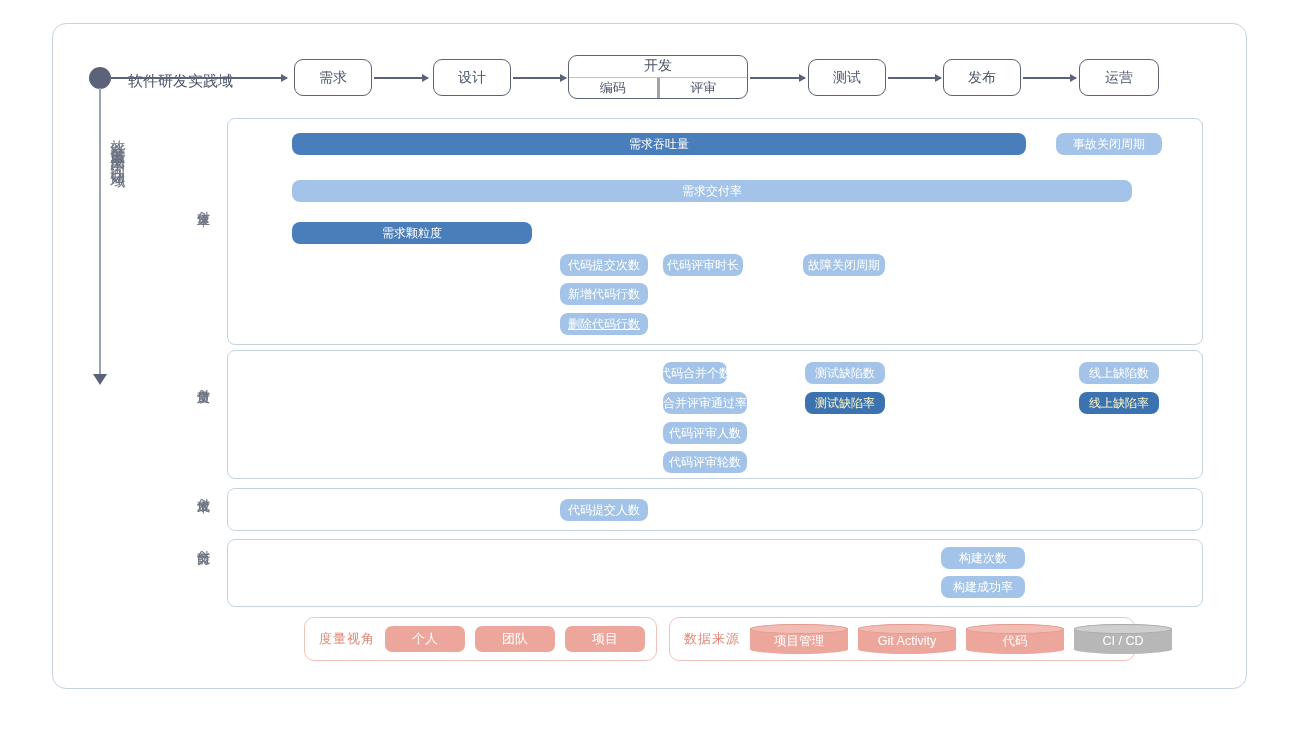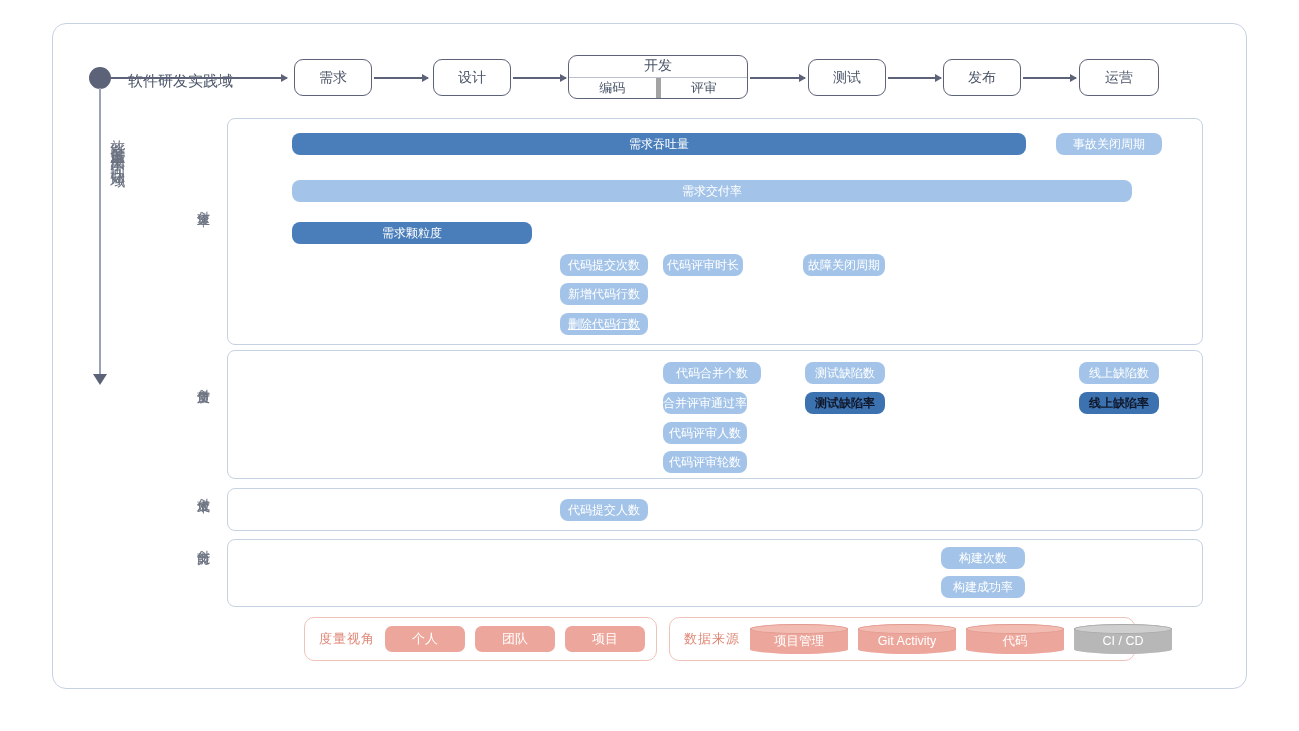--- a/index.html
+++ b/index.html
@@ -55,21 +55,21 @@
   .flowbox .top-part{
     height:26px;width:100%;display:flex;align-items:center;justify-content:center;
     border-bottom:1px solid #b9c0cc;box-sizing:border-box;
   }
   .flowbox .bot-row{
     height:24px;width:100%;display:flex;box-sizing:border-box;
   }
   .flowbox .bot-cell{
     flex:1;display:flex;align-items:center;justify-content:center;font-size:13px;
   }
-  .flowbox .bot-cell.divider{border-left:5px solid #a3a3a3;box-sizing:border-box;}
+  .flowbox .bot-cell.divider{border-left:3px solid #a3a3a3;box-sizing:border-box;}
 
   .conn{position:absolute;height:1.6px;background:#5c6378;}
   .conn::after{
     content:"";position:absolute;right:-1px;top:-3.2px;width:0;height:0;
     border-top:4px solid transparent;border-bottom:4px solid transparent;
     border-left:7px solid #5c6378;
   }
 
   
   .panel{
@@ -89,21 +89,21 @@
   .bar.dark{background:#4a7ebb;}
   .bar.light{background:#a3c4e8;}
 
   
   .pill{
     position:absolute;height:22px;border-radius:8px;
     display:flex;align-items:center;justify-content:center;
     font-size:12px;box-sizing:border-box;white-space:nowrap;padding:0 8px;
   }
   .pill.light{background:#a3c4e8;color:#ffffff;}
-  .pill.dark{background:#3d72b0;color:#0f172a;font-weight:bold;}
+  .pill.dark{background:#3d72b0;color:#fef9c3;}
 
   
   .legend-box{
     position:absolute;border:1.5px solid #f0c3ba;border-radius:10px;
     box-sizing:border-box;display:flex;align-items:center;background:#fff;
   }
   .legend-title{
     font-size:13px;color:#e08878;padding:0 10px 0 14px;white-space:nowrap;letter-spacing:1px;
   }
   .legend-chip{
@@ -191,21 +191,21 @@
 
   <div class="pill light" style="left:560px;top:254px;width:88px;">代码提交次数</div>
   <div class="pill light" style="left:663px;top:254px;width:80px;">代码评审时长</div>
   <div class="pill light" style="left:803px;top:254px;width:82px;">故障关闭周期</div>
   <div class="pill light" style="left:560px;top:283px;width:88px;">新增代码行数</div>
   <div class="pill light" style="left:560px;top:313px;width:88px;text-decoration:underline;">删除代码行数</div>
 
   <div class="panel" style="left:227px;top:350px;width:976px;height:129px;"></div>
   <div class="vert-label panel-label" style="left:196px;top:378px;">交付质量</div>
 
-  <div class="pill light" style="left:663px;top:362px;width:98px;">代码合并个数</div>
+  <div class="pill light" style="left:663px;top:362px;width:64px;">代码合并个数</div>
   <div class="pill light" style="left:805px;top:362px;width:80px;">测试缺陷数</div>
   <div class="pill light" style="left:1079px;top:362px;width:80px;">线上缺陷数</div>
 
   <div class="pill light" style="left:663px;top:392px;width:84px;">合并评审通过率</div>
   <div class="pill dark" style="left:805px;top:392px;width:80px;">测试缺陷率</div>
   <div class="pill dark" style="left:1079px;top:392px;width:80px;">线上缺陷率</div>
 
   <div class="pill light" style="left:663px;top:422px;width:84px;">代码评审人数</div>
   <div class="pill light" style="left:663px;top:451px;width:84px;">代码评审轮数</div>
 

